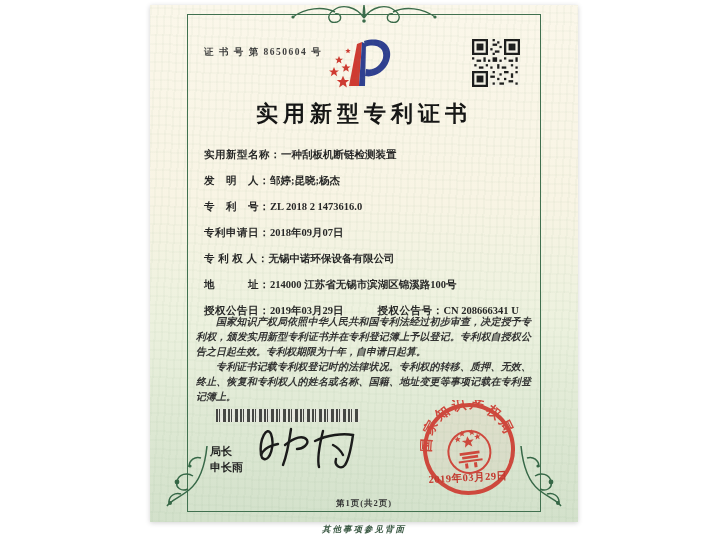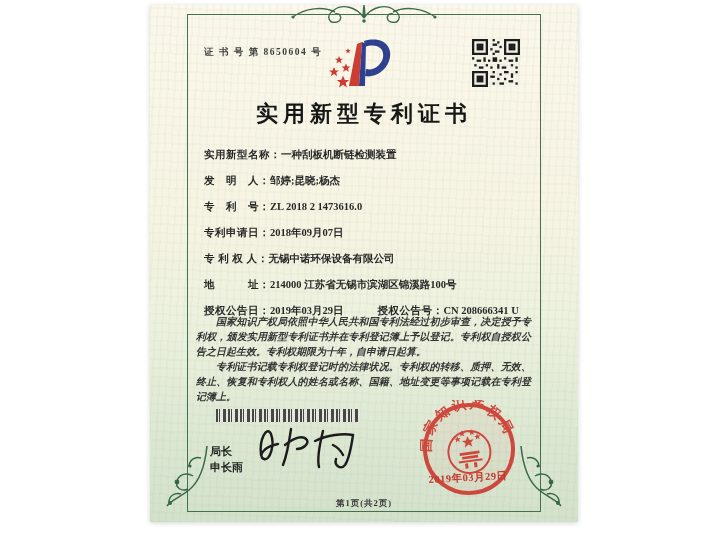--- a/index.html
+++ b/index.html
@@ -271,14 +271,15 @@
           <rect x="52" y="63" width="3" height="5"></rect>
         </g>
       </g>
     </svg>
     <div class="seal-date">2019年03月29日</div>
 
     <div class="page-info">第1页(共2页)</div>
 
   </div>
 
+  <div class="footer-note">其他事项参见背面</div>
 
 </div>
 
 </body></html>

